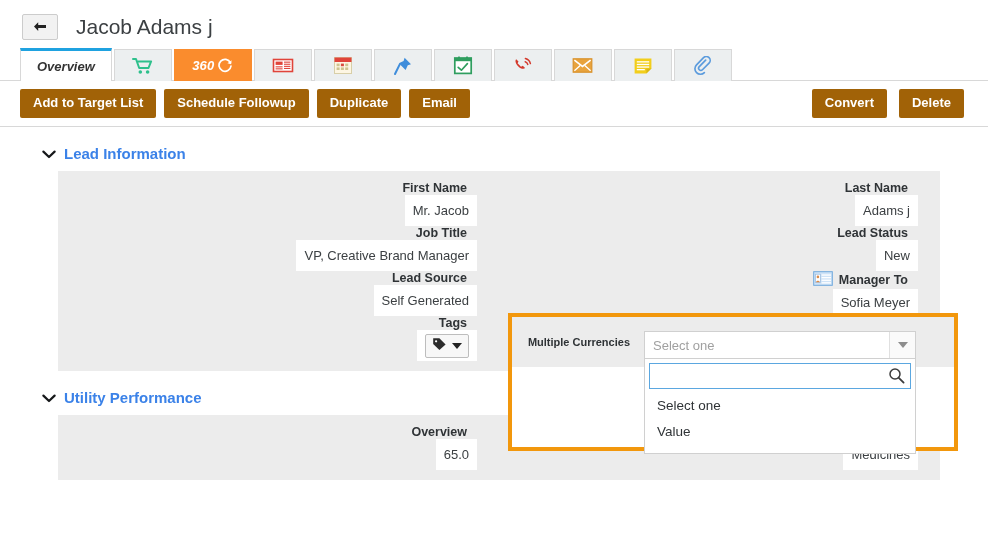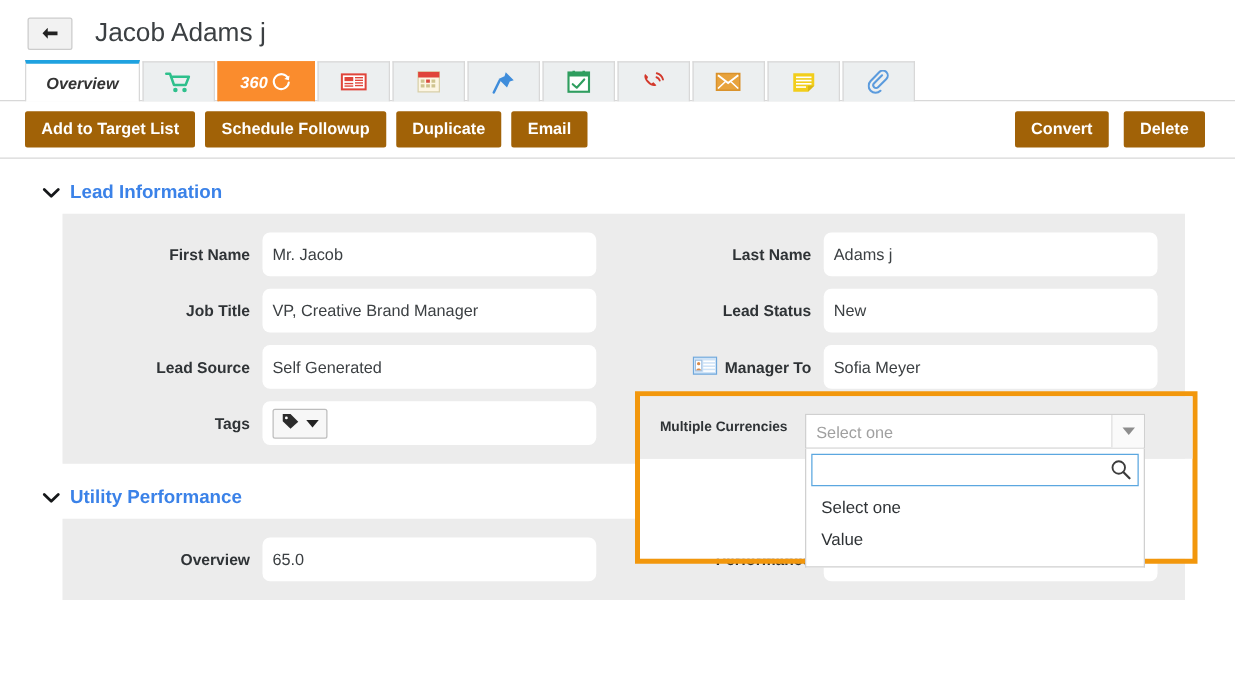--- a/index.html
+++ b/index.html
@@ -98,21 +98,21 @@
     padding: 7px 13px;
     margin-right: 8px;
     cursor:pointer;
     line-height:1.1;
   }
   .spacer { flex:1; }
   .right-btns { display:flex; }
   .right-btns .btn { margin-right:4px; margin-left:8px; }
 
   
-  .panel { padding: 0 16px; }
+  .panel { padding: 0 24px; }
   .section-header {
     display:flex; align-items:center;
     padding: 18px 0 9px 18px;
     cursor:pointer;
   }
   .chevron {
     width:14px; height:14px; margin-right:8px;
     display:flex; align-items:center; justify-content:center;
     color:#16181a;
   }
@@ -124,23 +124,24 @@
   .fieldset {
     background:#ececec;
     margin-left: 34px;
     margin-right: 24px;
     padding: 10px 0 10px 0;
     display:flex;
     flex-wrap:wrap;
   }
   .col { width:50%; display:flex; flex-direction:column; }
   .row {
-    display:flex; align-items:center;
+    display:flex; align-items:flex-end;
     height: 45px;
     padding: 0 22px 0 0;
+    flex-direction: column;
   }
   .lbl {
     flex: 0 0 auto;
     width: 160px;
     text-align:right;
     padding-right: 10px;
     font-size:12.5px;
     font-weight:bold;
     color:#2f3336;
     display:flex; align-items:center; justify-content:flex-end;
@@ -148,21 +149,20 @@
   }
   .val {
     flex:1;
     background:#fff;
     height: 35px;
     display:flex; align-items:center;
     padding: 0 8px;
     font-size:13px;
     color:#3c4043;
     cursor:text;
-    border-radius:6px;
   }
   .val.blank { }
 
   
   .tag-btn {
     border:1px solid #bdbdbd;
     background:#f7f7f7;
     border-radius:2px;
     height:24px;
     padding: 0 6px;

